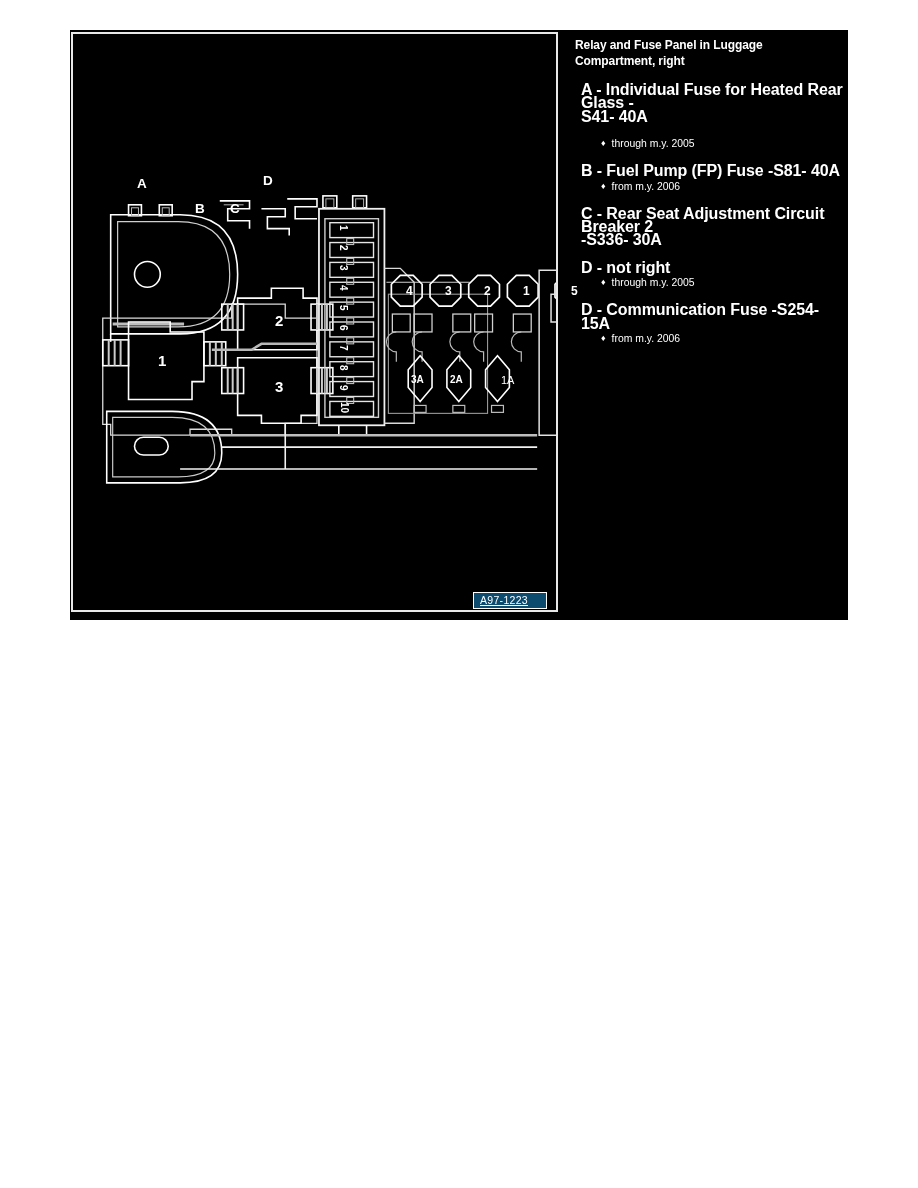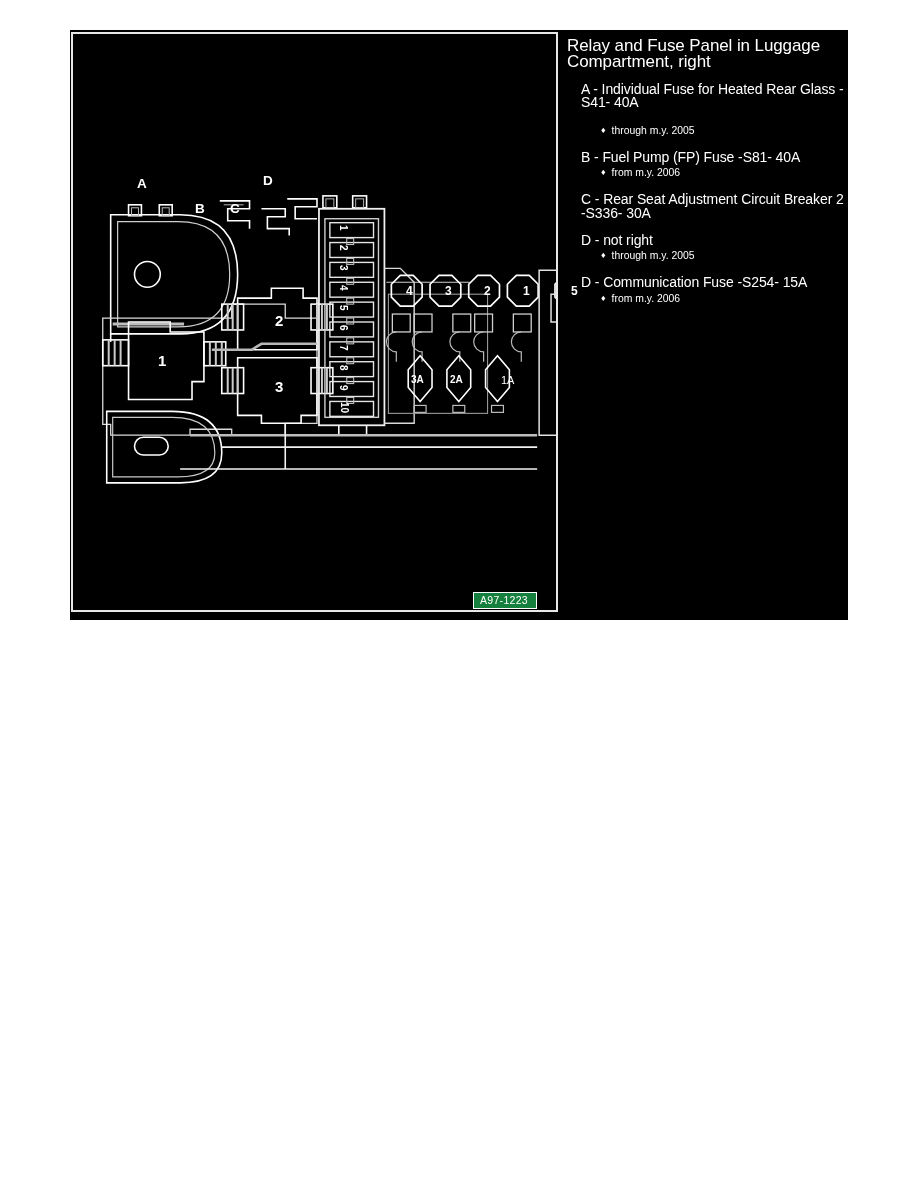--- a/index.html
+++ b/index.html
@@ -46,61 +46,62 @@
   }
   
   #legend {
     position: absolute;
     left: 497px;
     top: 8px;
     width: 278px;
     color: #ffffff;
   }
   #legend-title {
-    font-size: 17px;
-    font-weight: normal;
+    font-size: 12px;
+    font-weight: bold;
     line-height: 15.5px;
     letter-spacing: -0.1px;
     white-space: pre-line;
-    margin: 0 0 0 0;
+    margin: 0 0 0 8px;
     padding: 0 0 0 0;
   }
   .legend-entry {
     margin-top: 14px;
     padding-left: 14px;
   }
   .legend-entry:first-of-type { margin-top: 22px; }
   .entry-main {
-    font-size: 14px;
-    font-weight: normal;
+    font-size: 16px;
+    font-weight: bold;
     line-height: 13.4px;
     letter-spacing: -0.1px;
     white-space: pre-line;
   }
   .entry-sub {
     font-size: 10.4px;
     font-weight: normal;
     line-height: 13px;
     padding-left: 20px;
     margin-top: 2px;
     white-space: nowrap;
   }
   .bullet { margin-right: 6px; font-size: 9px; vertical-align: 1px; }
   
   #partno-box {
     position: absolute;
     left: 400px;
     top: 558px;
     border: 1.5px solid #ffffff;
-    padding: 1px 8px 2px 6px;
+    padding: 1px 18px 2px 6px;
     font-size: 10.5px;
     font-weight: normal;
     color: #ffffff;
     letter-spacing: 0.3px;
-    background: #15803d;
+    background: #0c4a6e;
+    text-decoration: underline;
   }
   
   .callout {
     position: absolute;
     color: #ffffff;
     font-size: 13.5px;
     font-weight: bold;
   }
 </style>
 </head>

